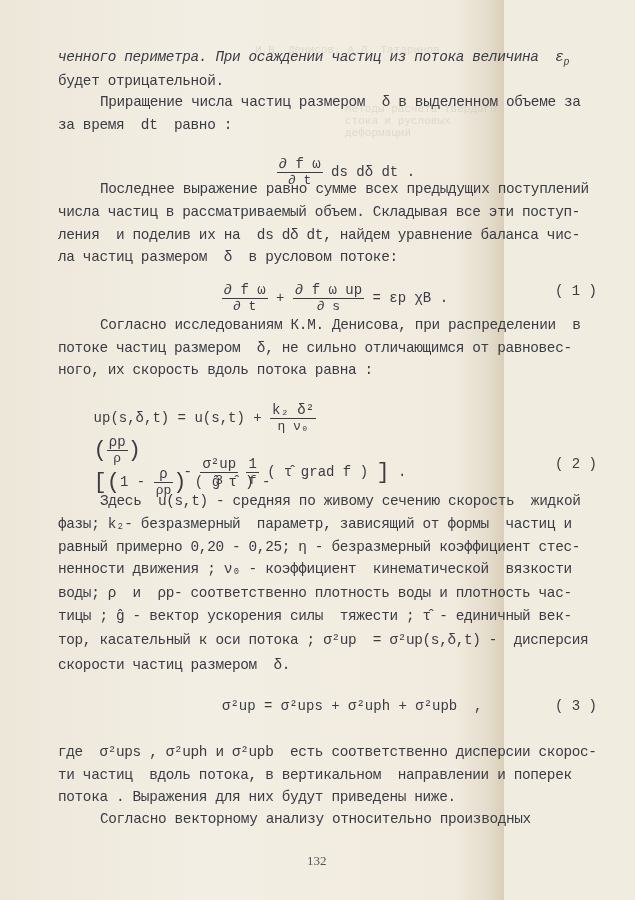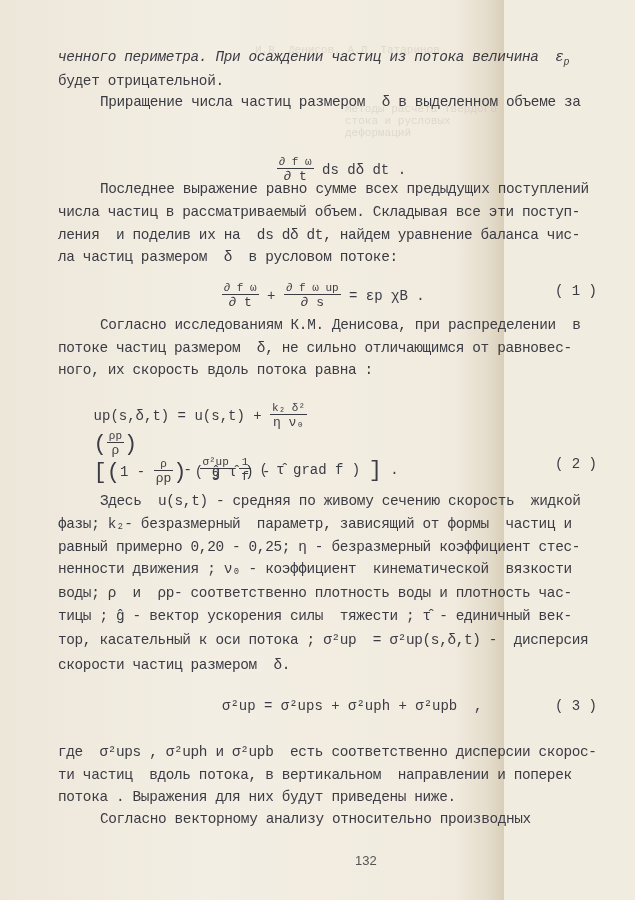--- a/index.html
+++ b/index.html
@@ -20,41 +20,42 @@
   }
   .line {
     position: absolute; left: 58px; font-size: 14.4px; white-space: pre;
     letter-spacing: -0.35px; color: #3b3b44;
   }
   .indent { left: 100px; }
   .formula {
     position: absolute; font-size: 14px; white-space: pre; color: #3b3b44;
   }
   .frac { display: inline-block; vertical-align: middle; text-align: center; }
-  .frac .num { display: block; border-bottom: 1px solid #3b3b44; padding: 0 2px; font-size: 11px; }
+  .frac .num { display: block; border-bottom: 1px solid #3b3b44; padding: 0 2px; font-size: 14px; }
   .frac .den { display: block; padding: 0 2px; font-size: 13px; }
   sub, sup { font-size: 10px; }
   .eqnum { position: absolute; font-size: 14px; white-space: pre; color: #3b3b44; }
   .bracket { font-size: 22px; vertical-align: middle; }
   .pagenum {
     position: absolute; left: 307px; top: 853px; font-size: 13px;
-    font-family: Liberation Sans, sans-serif; color: #555; margin-left: 48px;
+    font-family: Liberation Serif, serif; color: #555;
   }
 </style>
 </head>
 <body>
 
 <div class="page">
 
   <div class="bleed" style="left:255px; top:44px;">И.В. Денисов, А.Л. Татаринов</div>
   <div class="bleed" style="left:345px; top:103px;">Методы расчета твердого стока и русловых деформаций</div>
 
   <div class="line" style="top:49px;font-style:italic;"><span>ченного периметра. При осаждении частиц из потока величина  ε</span><sub>p</sub></div>
   <div class="line" style="top:73px;">будет отрицательной.</div>
   <div class="line indent" style="top:94px;">Приращение числа частиц размером  δ в выделенном объеме за</div>
+  <div class="line" style="top:117px;">за время  dt  равно :</div>
 
   <div class="formula" style="left:243px; top:140px;">
     <span class="frac"><span class="num">∂ f ω</span><span class="den">∂ t</span></span><span> ds dδ dt .</span>
   </div>
 
   <div class="line indent" style="top:181px;">Последнее выражение равно сумме всех предыдущих поступлений</div>
   <div class="line" style="top:204px;">числа частиц в рассматриваемый объем. Складывая все эти поступ-</div>
   <div class="line" style="top:227px;">ления  и поделив их на  ds dδ dt, найдем уравнение баланса чис-</div>
   <div class="line" style="top:249px;">ла частиц размером  δ  в русловом потоке:</div>
 

